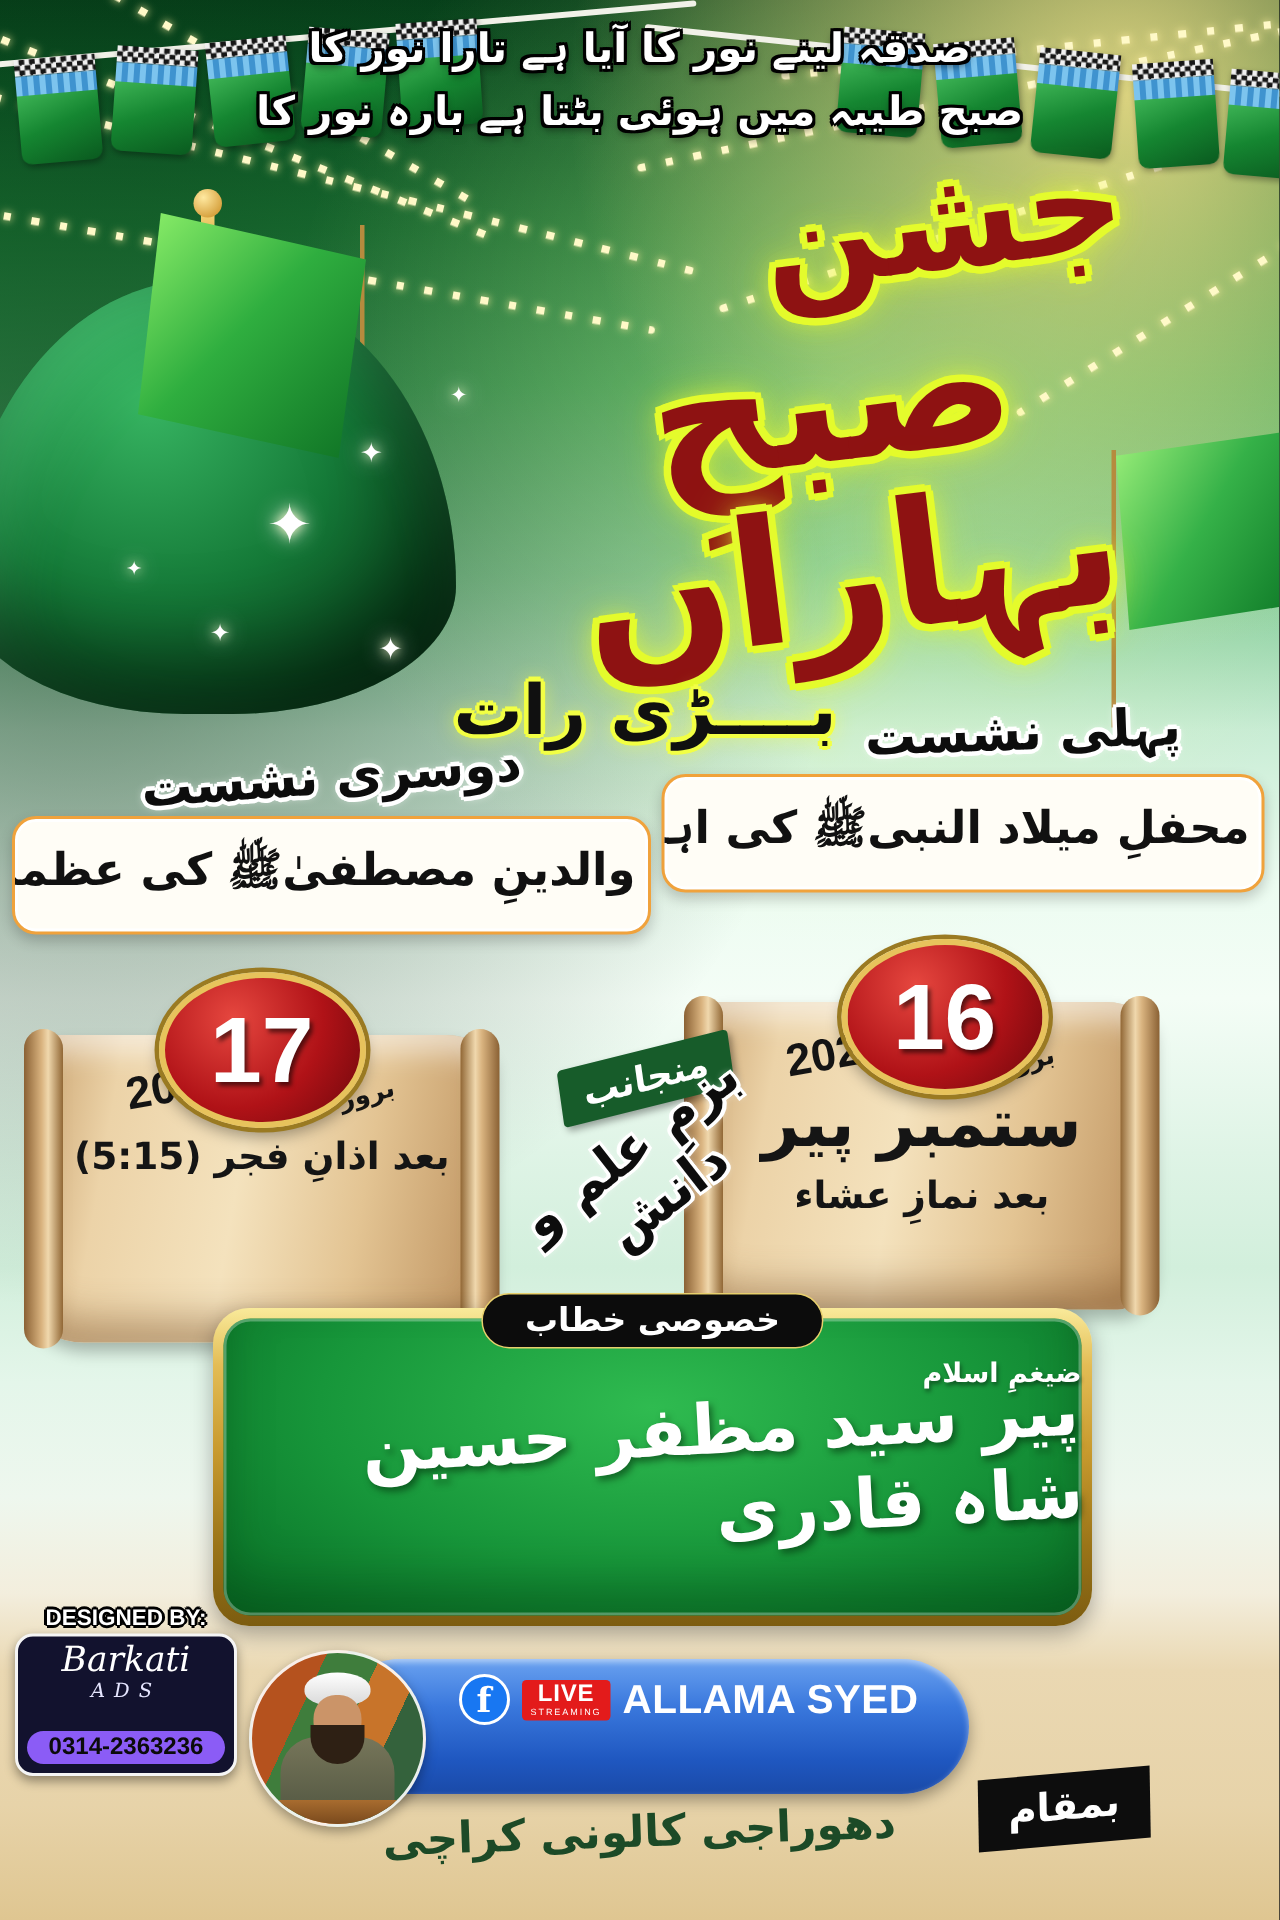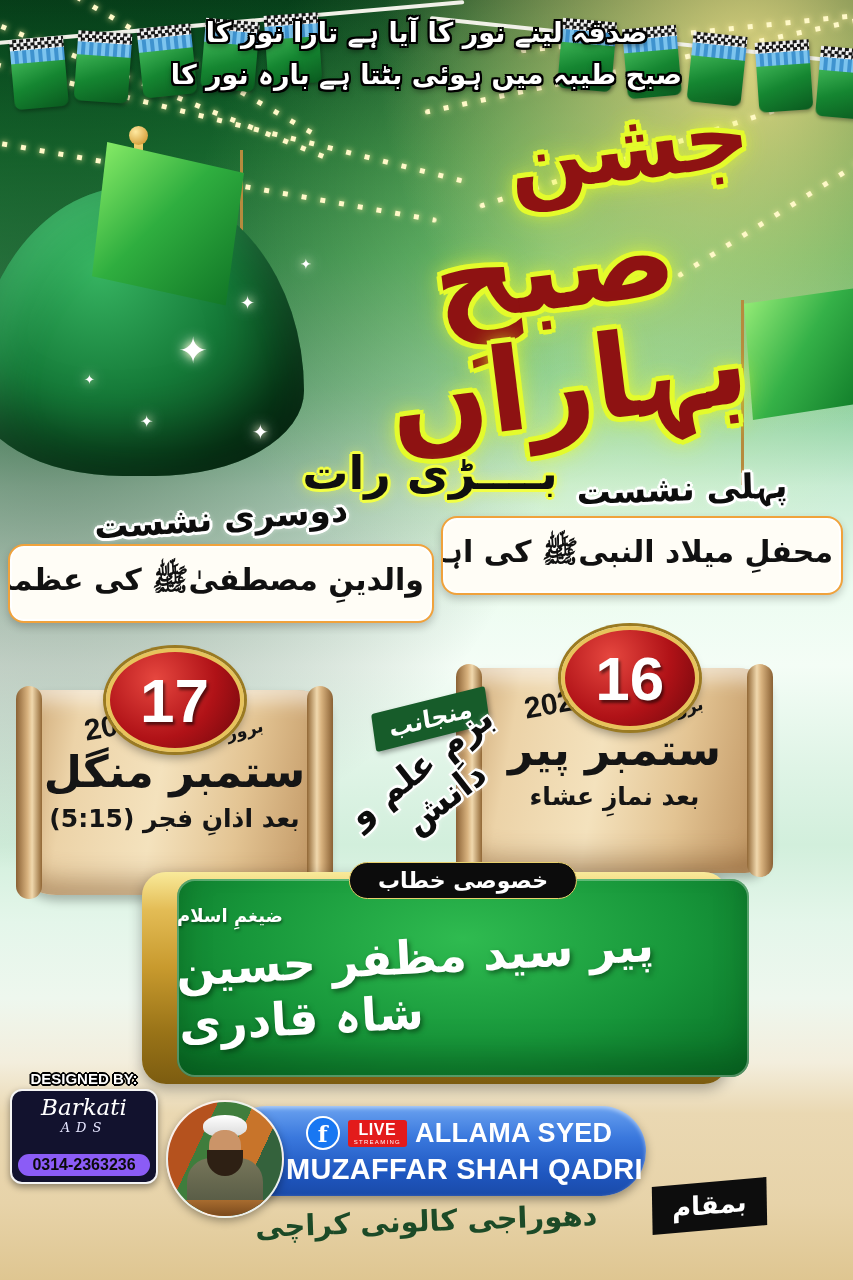--- a/index.html
+++ b/index.html
@@ -105,23 +105,23 @@
   .org-ribbon{position:absolute;left:372px;top:700px;z-index:4;transform:rotate(-14deg) skewX(-6deg);
     background:#175c2a;color:#fff;padding:5px 16px;font-size:24px;font-weight:bold;border-radius:3px;
     direction:rtl;box-shadow:2px 3px 5px rgba(0,0,0,.35);}
   .org-name{position:absolute;left:318px;top:742px;width:230px;z-index:4;transform:rotate(-38deg);
     font-size:35px;font-weight:bold;color:#0d0d0d;text-align:center;direction:rtl;line-height:1.15;
     text-shadow:2px 0 #fff,-2px 0 #fff,0 2px #fff,0 -2px #fff,2px 2px #fff,-2px -2px #fff,2px -2px #fff,-2px 2px #fff,0 0 6px #fff;}
   
   .panel{position:absolute;left:142px;top:872px;width:586px;height:212px;z-index:4;border-radius:24px;
     background:linear-gradient(180deg,#f9ea9a 0%,#e3bc55 18%,#c89a2e 45%,#9a7418 75%,#7c5c10 100%);
     padding:7px;box-sizing:border-box;box-shadow:0 5px 14px rgba(0,0,0,.3);}
-  .panel-inner{width:100%;height:100%;border-radius:18px;position:relative;text-align:left;
+  .panel-inner{width:100%;height:100%;border-radius:18px;position:relative;text-align:right;
     background:radial-gradient(ellipse at 50% 30%,#2fbb50 0%,#17963a 55%,#0d7a2c 85%,#0a6b26 100%);
-    box-shadow:inset 0 0 0 2px rgba(255,255,255,.3), inset 0 -22px 32px rgba(0,60,15,.35);margin-left:28px;}
+    box-shadow:inset 0 0 0 2px rgba(255,255,255,.3), inset 0 -22px 32px rgba(0,60,15,.35);}
   .panel-badge{position:absolute;top:-17px;left:50%;transform:translateX(-50%);
     background:#0c0c0c;color:#fff;border:1px solid #e8d06c;border-radius:20px;padding:5px 28px;
     font-size:22px;font-weight:bold;direction:rtl;white-space:nowrap;}
   .panel-honorific{padding-top:26px;color:#fff;font-size:18px;font-weight:bold;direction:rtl;
     text-shadow:1px 2px 3px rgba(0,0,0,.45);}
   .panel-name{margin-top:2px;color:#fff;font-size:46px;font-weight:bold;direction:rtl;line-height:1.2;
     transform:rotate(-3deg);text-shadow:2px 3px 5px rgba(0,40,10,.55);}
   
   .designed{position:absolute;left:10px;top:1070px;width:148px;z-index:5;text-align:center;
     font-family:"Liberation Sans",sans-serif;}
@@ -281,21 +281,20 @@
       <div class="s-main">ستمبر پیر</div>
       <div class="s-time">بعد نمازِ عشاء</div>
     </div>
   </div>
   <div class="scroll scroll-17">
     <div class="parch"></div>
     <div class="day-badge">17</div>
     <div class="scroll-body">
       <div class="s-year">2024</div>
       <div class="s-baroz">بروز</div>
-      <div class="s-main">ستمبر منگل</div>
       <div class="s-time">بعد اذانِ فجر (5:15)</div>
     </div>
   </div>
 
   <div class="org-ribbon">منجانب</div>
   <div class="org-name">بزمِ علم و دانش</div>
 
   <div class="panel">
     <div class="panel-inner">
       <div class="panel-badge">خصوصی خطاب</div>
@@ -323,21 +322,20 @@
 
   <div class="live-bar">
     <div class="live-row">
       <div class="fb-icon">f</div>
       <div class="live-badge">
         <div class="live-word">LIVE</div>
         <div class="streaming-word">STREAMING</div>
       </div>
       <div class="name1">ALLAMA SYED</div>
     </div>
-    <div class="name2">MUZAFFAR SHAH QADRI</div>
   </div>
 
   <div class="venue-badge">بمقام</div>
   <div class="venue-line">
     <div class="venue-address">دھوراجی کالونی کراچی</div>
   </div>
 
 </div>
 
 </body></html>

